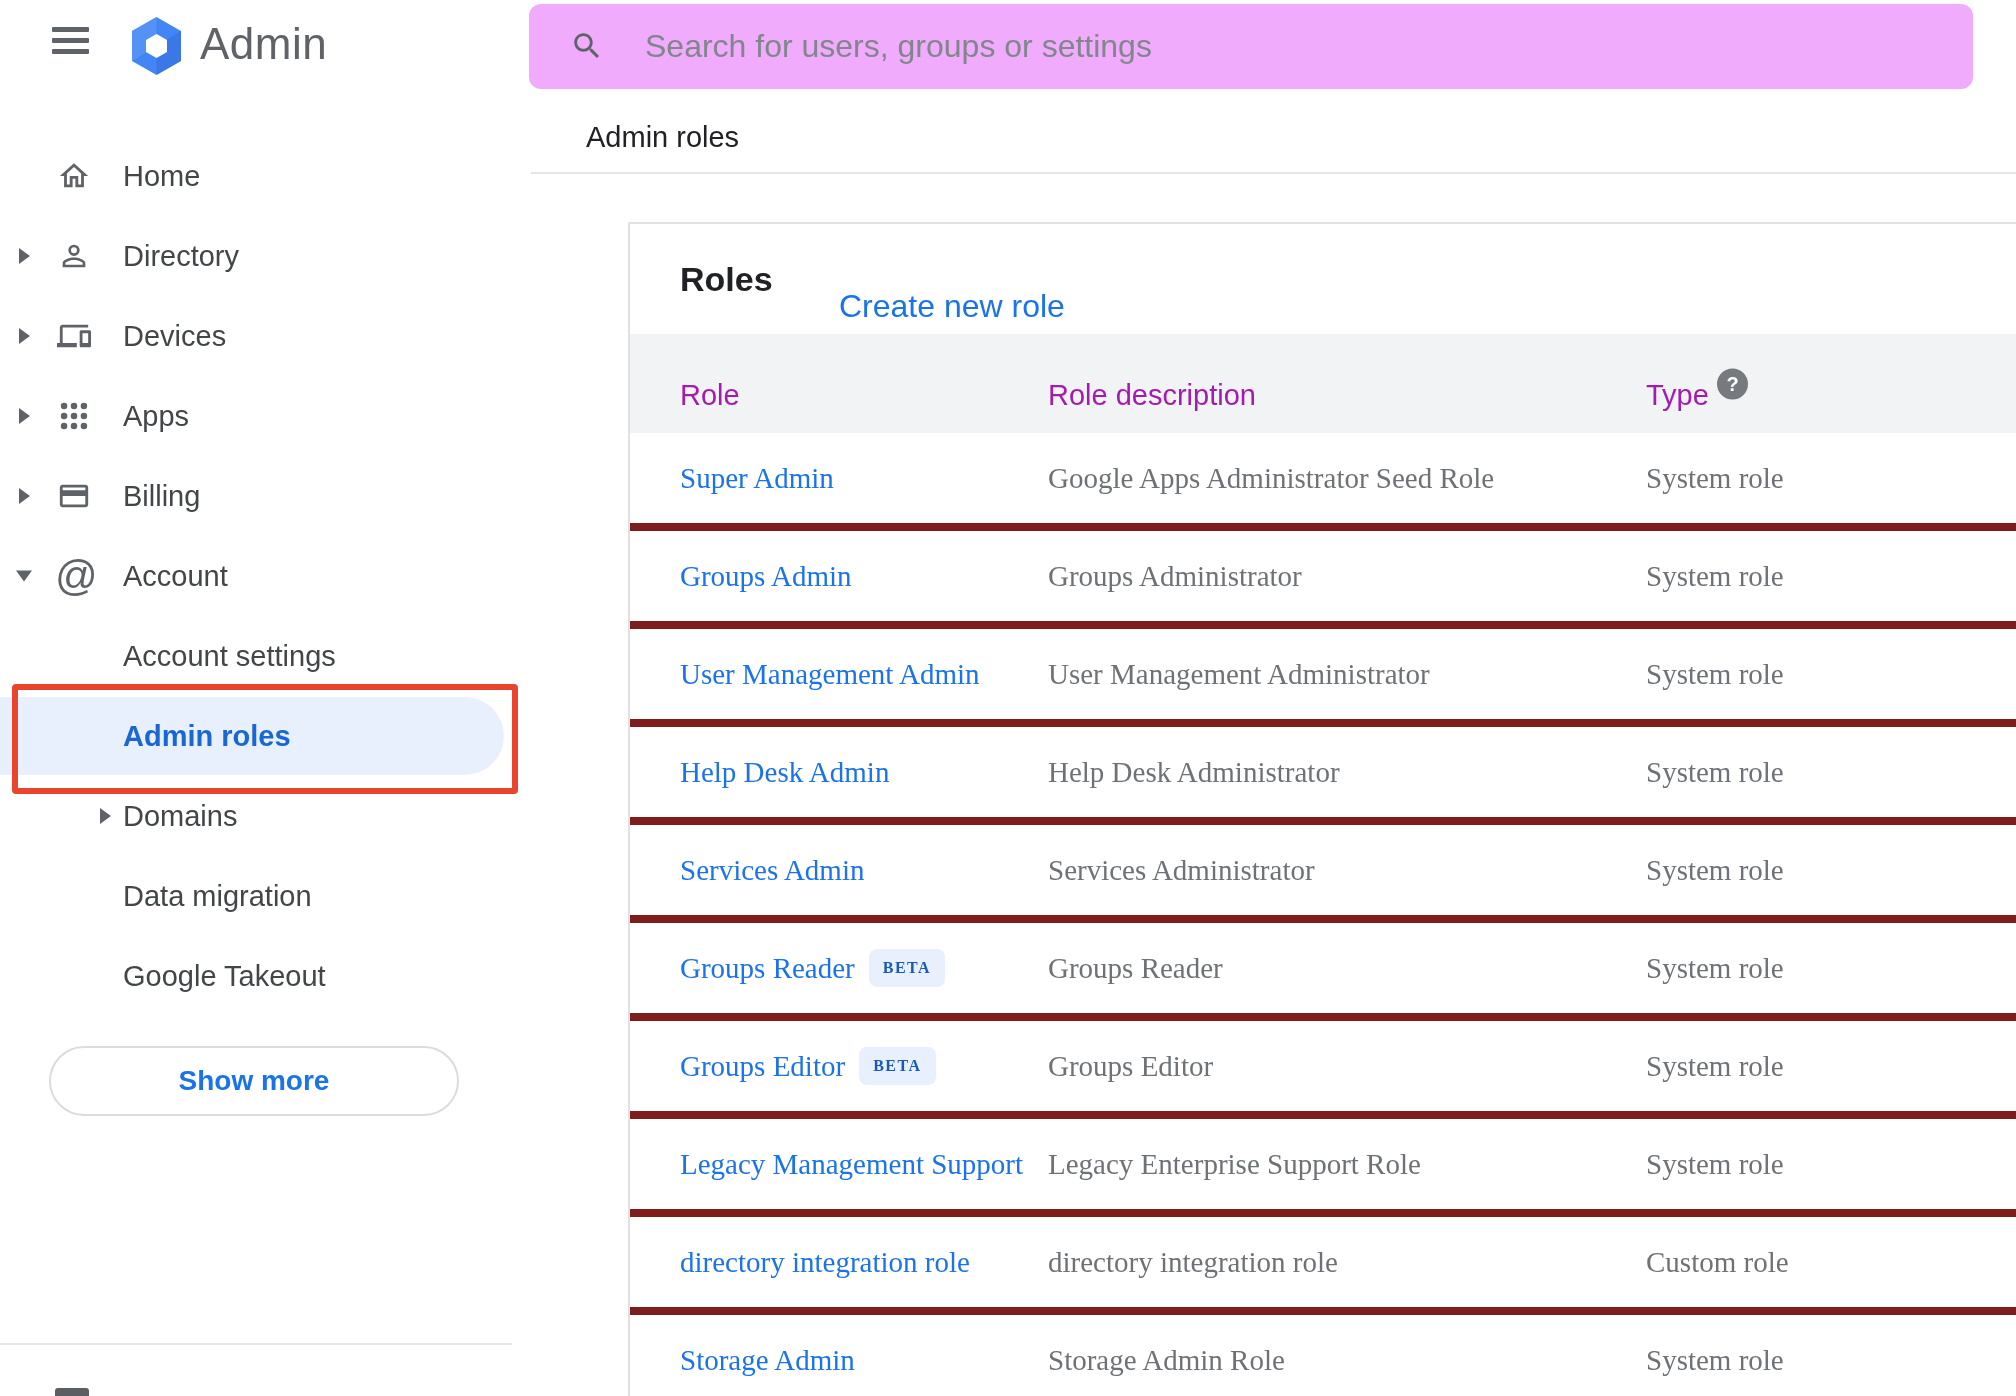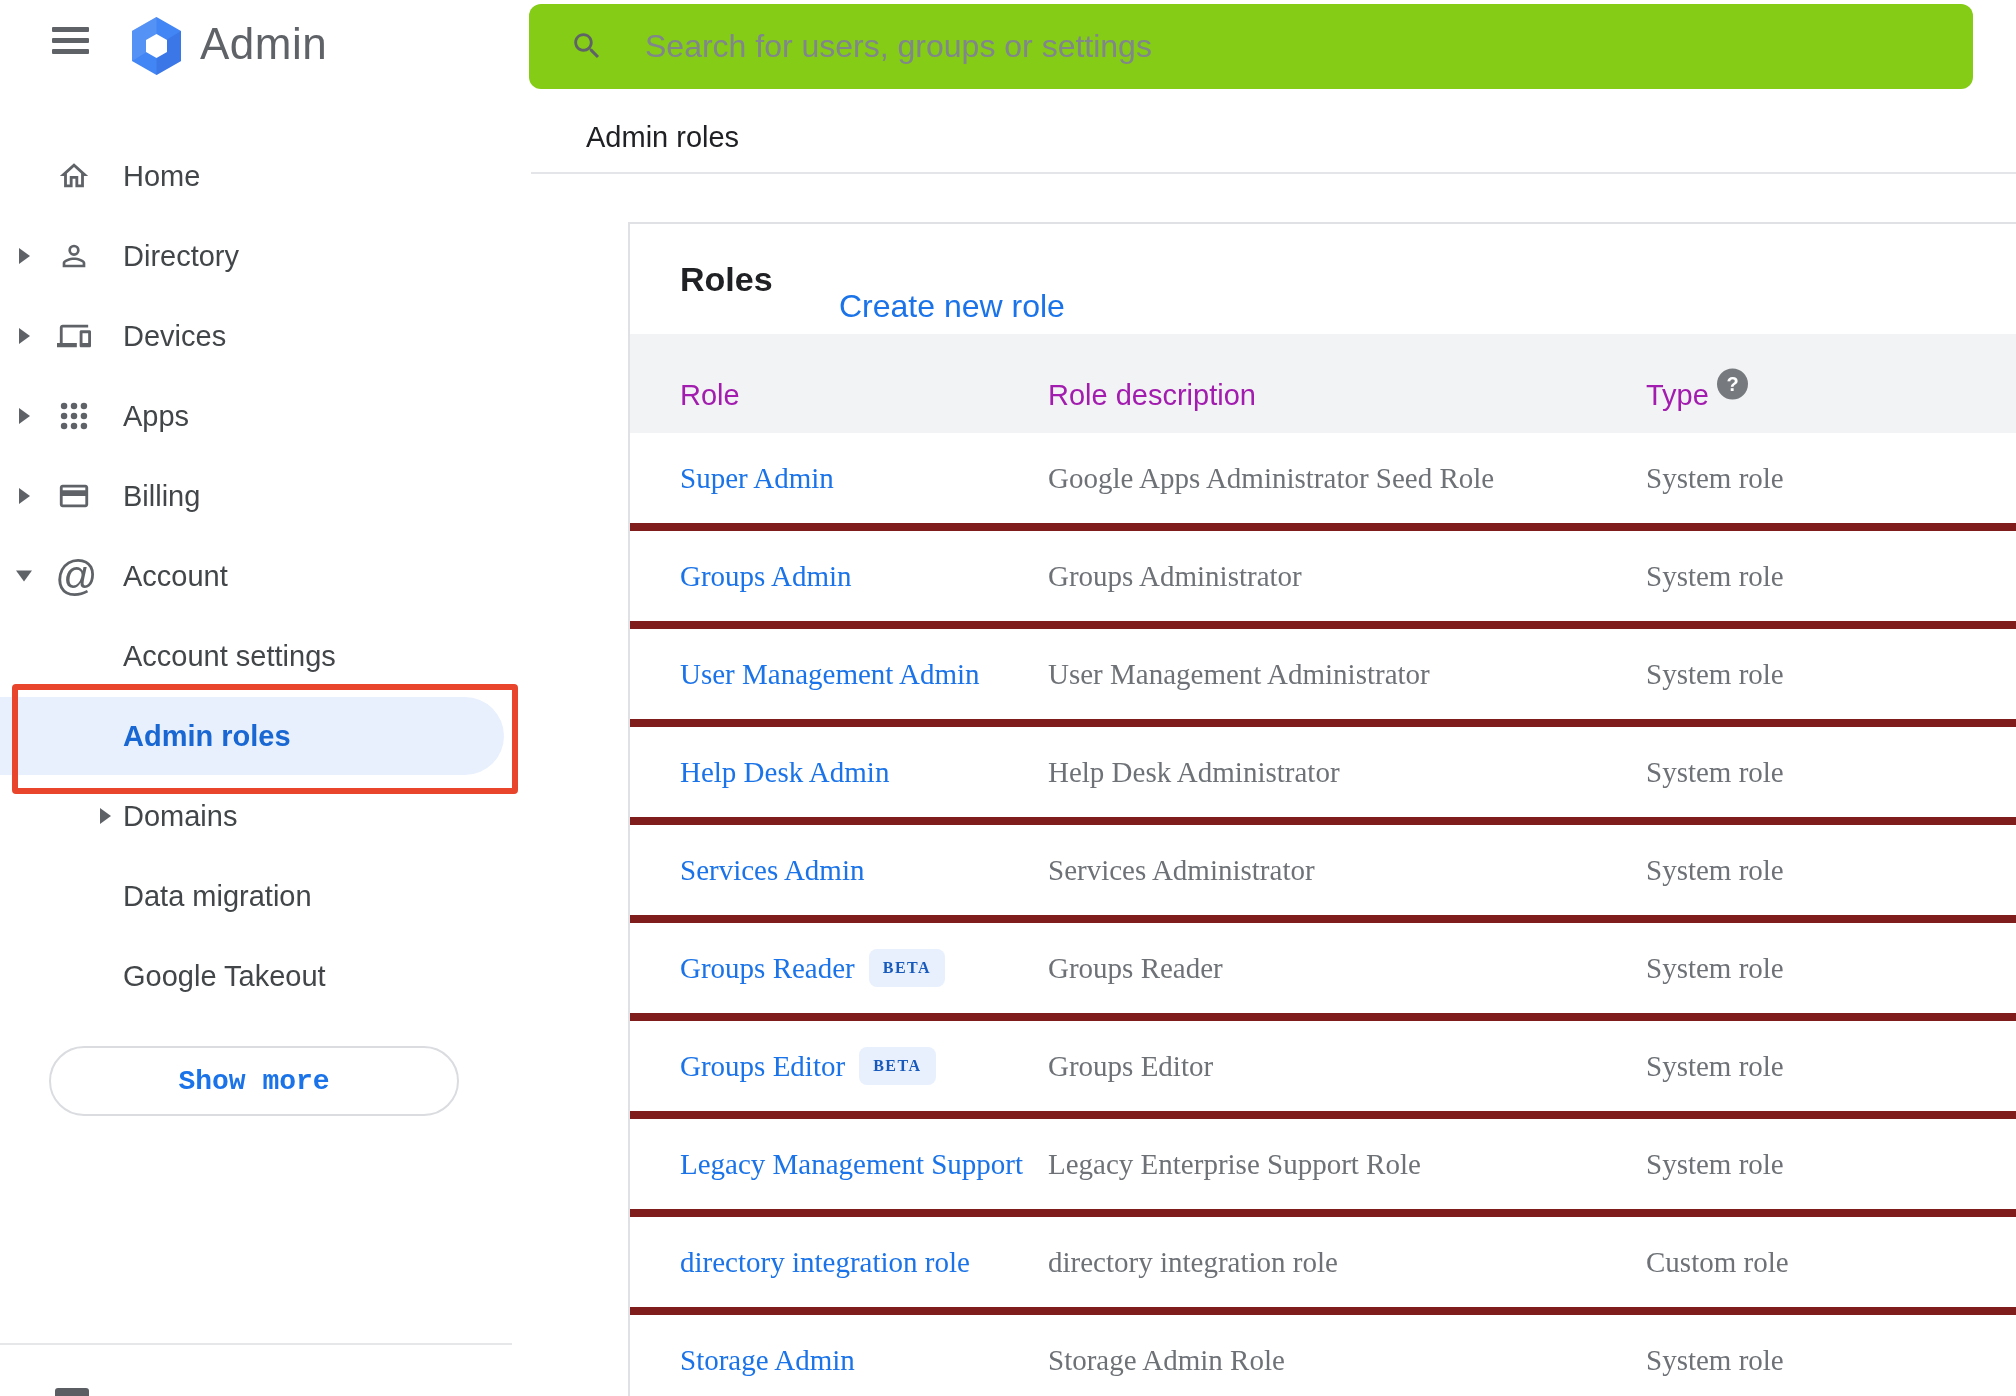--- a/index.html
+++ b/index.html
@@ -28,26 +28,26 @@
     width:0; height:0; border-top:11px solid #5f6368; border-left:8px solid transparent; border-right:8px solid transparent; }
   .sub-caret { left:100px; }
   .sel-pill { position:absolute; left:0; top:50%; transform:translateY(-50%); width:504px; height:78px;
     background:#e8f0fe; border-radius:0 39px 39px 0; }
   .nav-row.selected .nav-label { color:#1967d2; font-weight:bold; }
   .annotation-box { position:absolute; left:12px; top:684px; width:506px; height:110px;
     border:6px solid #e8452c; border-radius:4px; z-index:6; pointer-events:none; }
   .show-more { position:absolute; left:49px; top:1046px; width:410px; height:70px;
     border:2px solid #dadce0; border-radius:35px; background:#fff; cursor:pointer;
     display:flex; align-items:center; justify-content:center;
-    font-size:28px; font-weight:bold; color:#1a73e8; font-family:Liberation Mono, monospace; }
+    font-size:28px; font-weight:bold; color:#1a73e8; font-family:Liberation Sans, sans-serif; }
   .sidebar-divider { position:absolute; left:0; top:1343px; width:512px; height:2px; background:#e5e7e9; }
   .peek-icon { position:absolute; left:55px; top:1388px; width:34px; height:8px; background:#5b5e62; border-radius:3px 3px 0 0; }
   
   .search-bar { position:absolute; left:529px; top:4px; width:1444px; height:85px;
-    background:#84cc16; border-radius:12px; }
+    background:#f0abfc; border-radius:12px; }
   .search-icon { position:absolute; left:41px; top:25px; width:34px; height:34px; }
   .search-icon svg { width:34px; height:34px; fill:#5f6368; display:block; }
   .search-input { position:absolute; left:116px; top:0; width:1300px; height:85px;
     border:none; outline:none; background:transparent; font-size:32px; color:#3c4043; font-family:inherit; }
   .search-input::placeholder { color:#80868b; opacity:1; }
   .breadcrumb { position:absolute; left:586px; top:121px; font-size:29px; color:#202124; }
   .top-divider { position:absolute; left:531px; top:172px; width:1485px; height:2px; background:#e3e5e8; }
   
   .card { position:absolute; left:628px; top:222px; width:1388px; height:1200px;
     background:#fff; border-left:2px solid #dfe1e4; border-top:2px solid #dfe1e4; }

